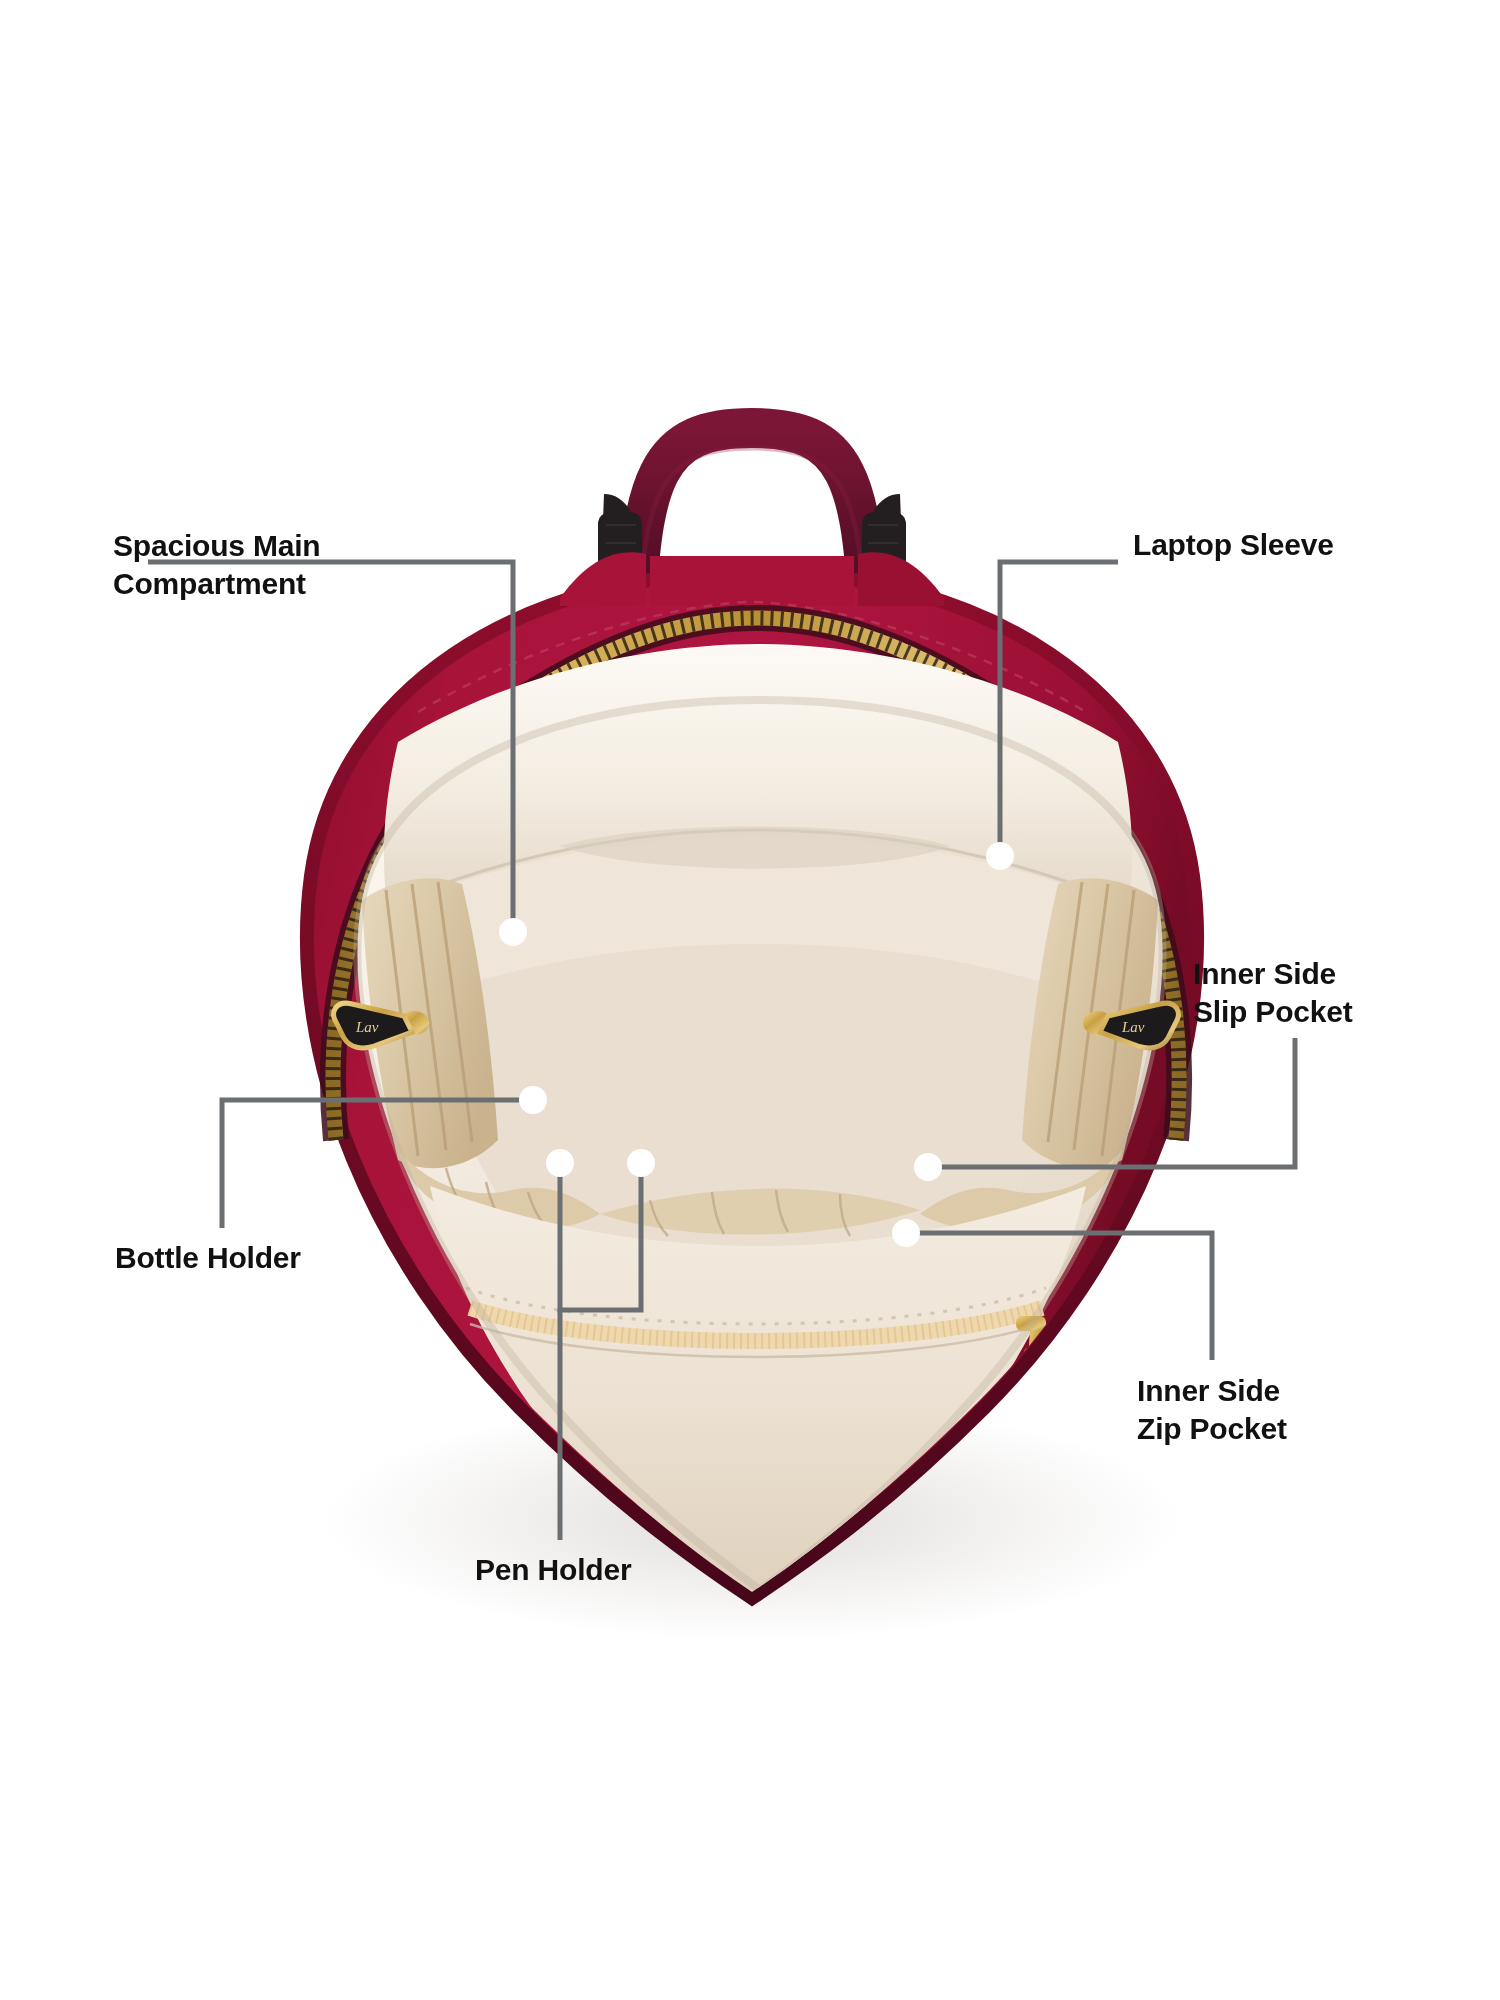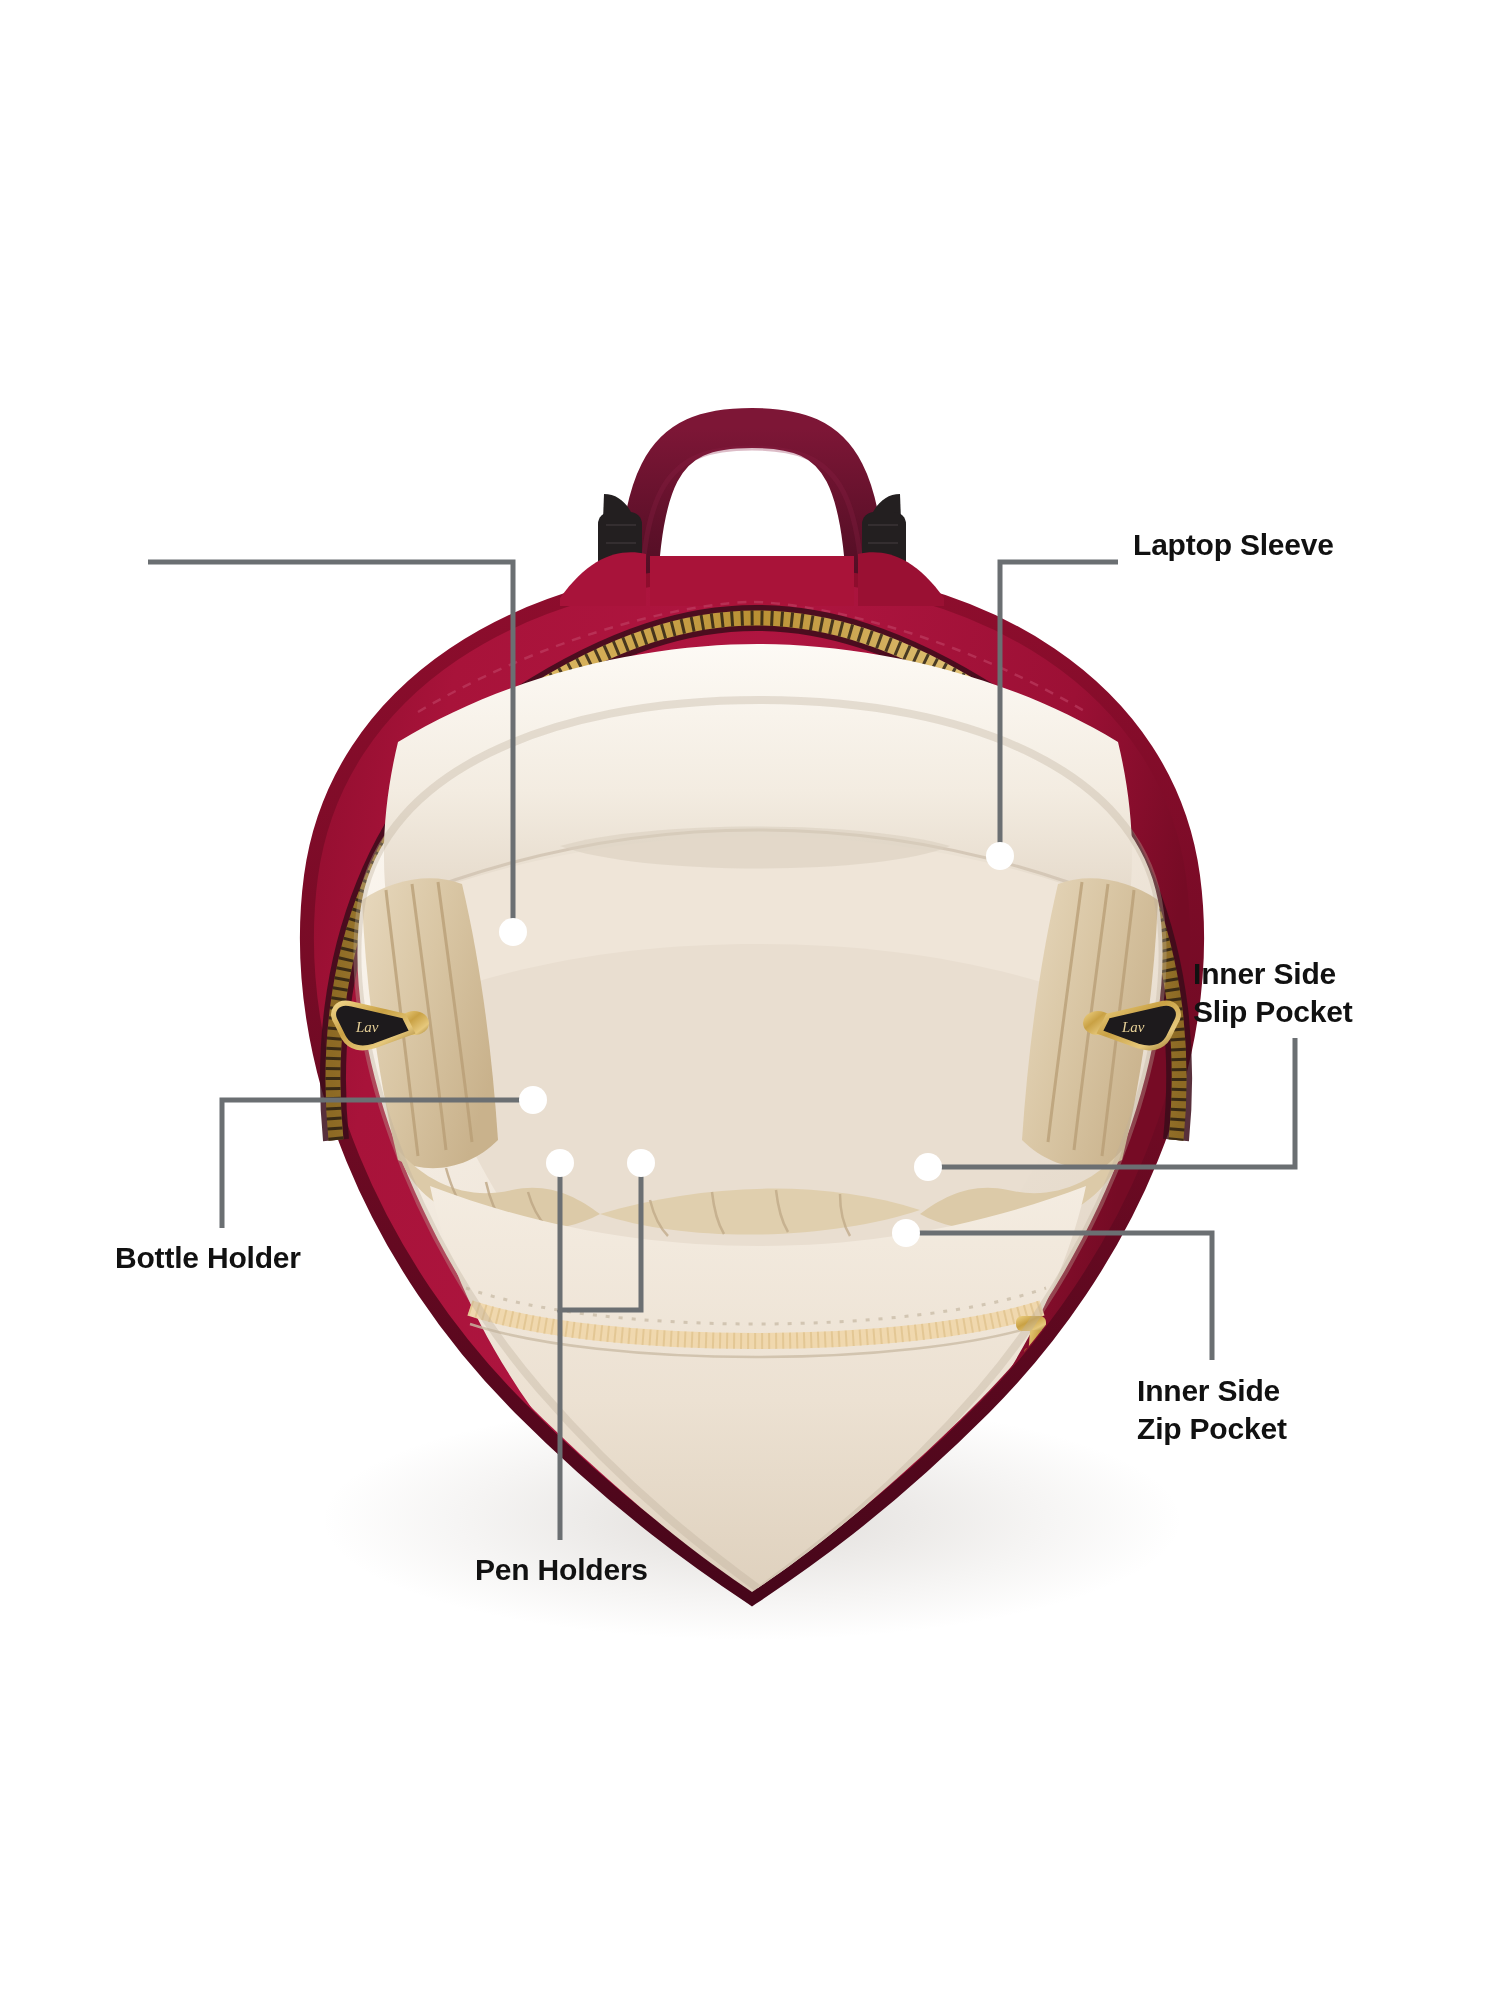--- a/index.html
+++ b/index.html
@@ -353,26 +353,28 @@
     </g>
 
     <g>
       <path class="lead" d="M560 1163 L 560 1310 L 641 1310 L 641 1163"></path>
       <path class="lead" d="M560 1310 L 560 1540"></path>
       <circle class="dot" cx="560" cy="1163" r="14"></circle>
       <circle class="dot" cx="641" cy="1163" r="14"></circle>
     </g>
   </svg>
 
+  <div class="callout cal-main">Spacious Main
+Compartment</div>
 
   <div class="callout cal-laptop">Laptop Sleeve</div>
 
   <div class="callout cal-slip">Inner Side
 Slip Pocket</div>
 
   <div class="callout cal-bottle">Bottle Holder</div>
 
   <div class="callout cal-zip">Inner Side
 Zip Pocket</div>
 
-  <div class="callout cal-pen">Pen Holders</div>
+  <div class="callout cal-pen">Pen Holder</div>
 
 </div>
 
 </body></html>

